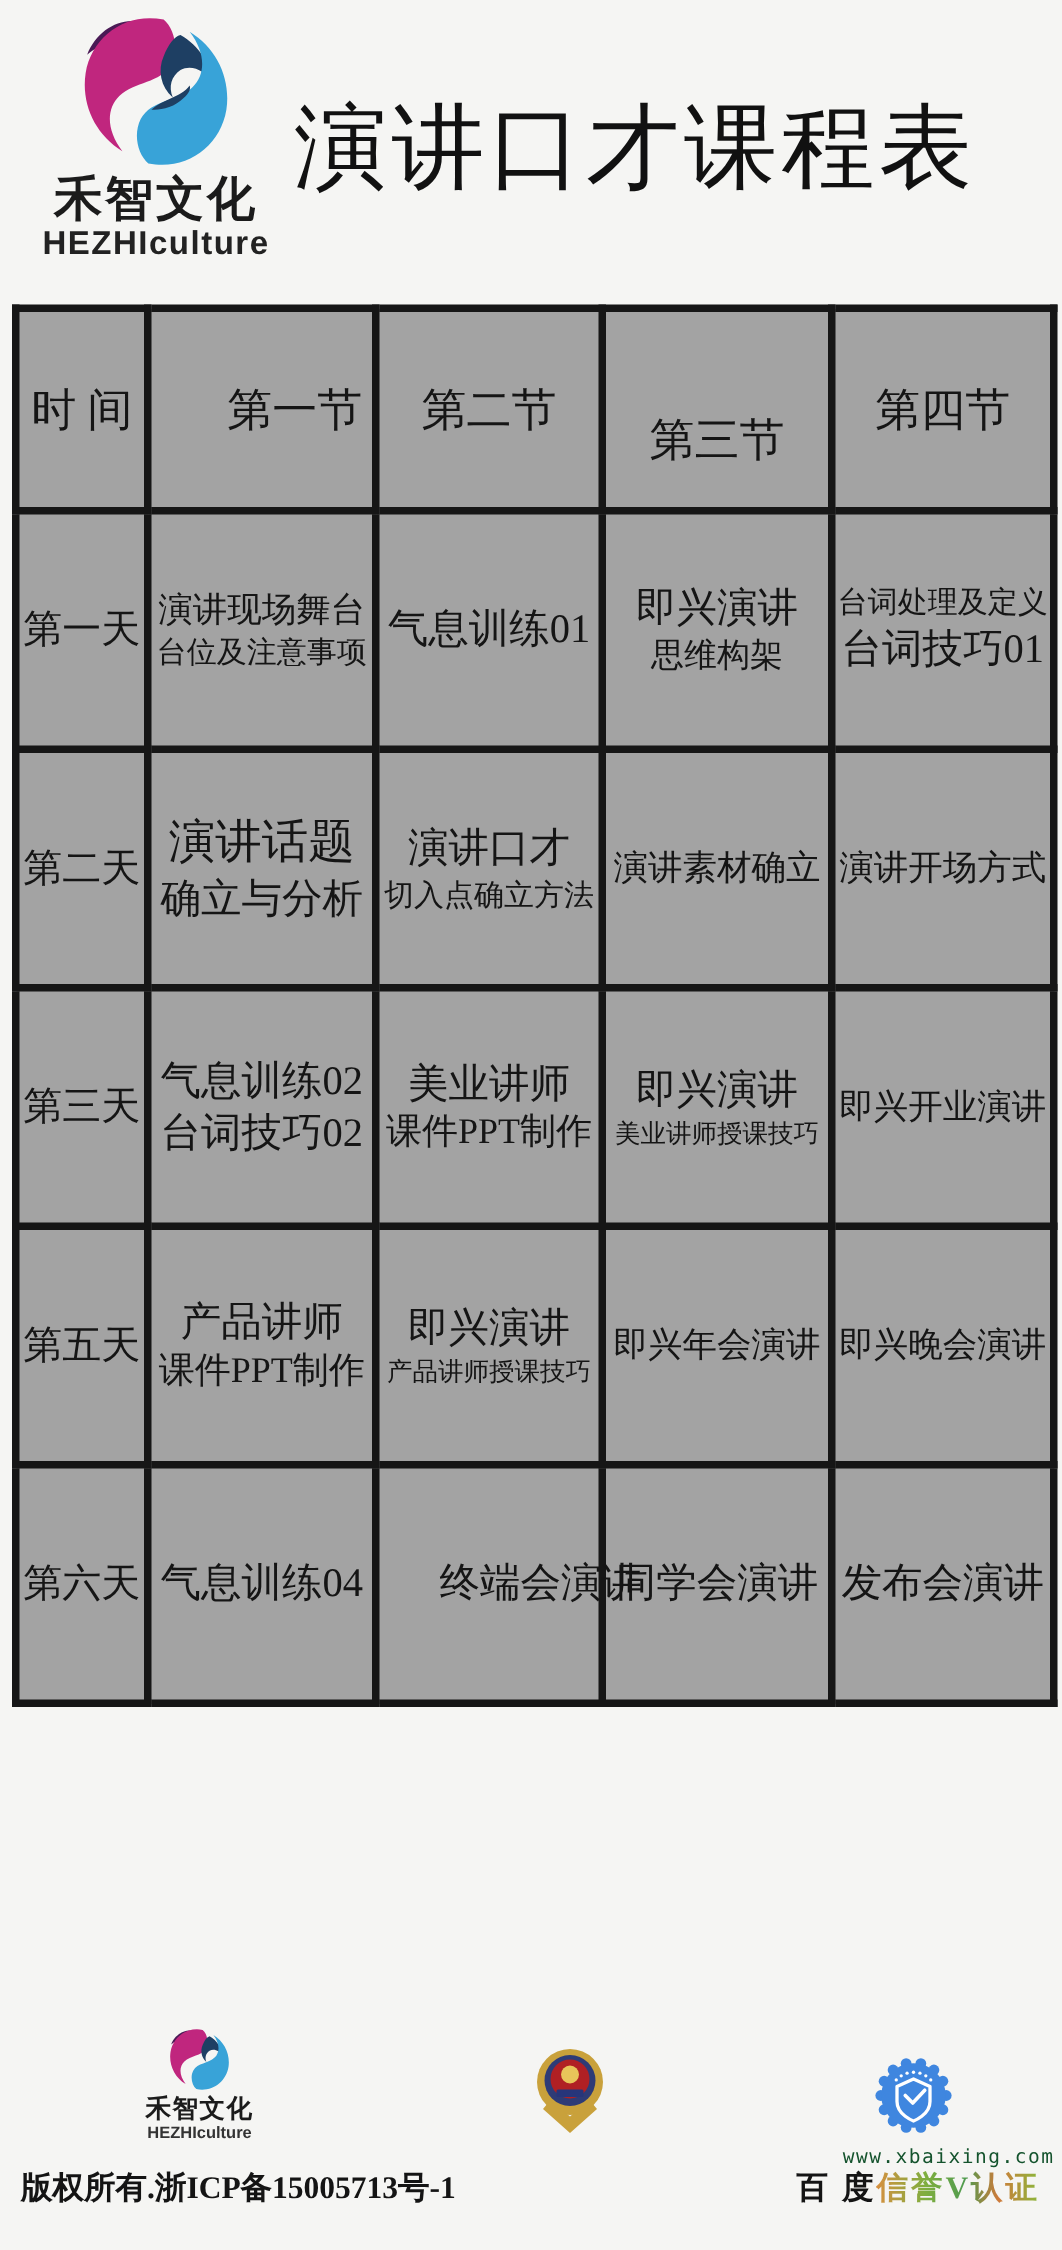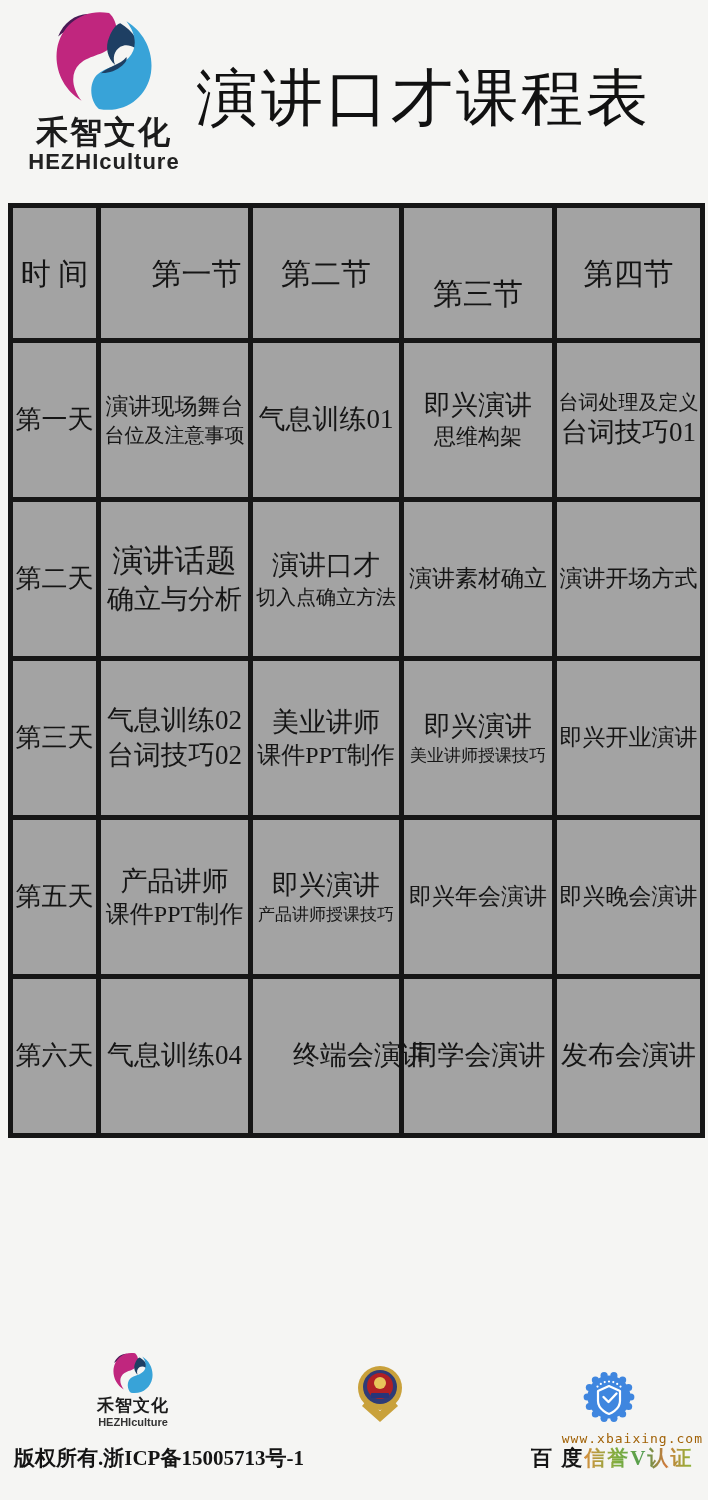--- a/index.html
+++ b/index.html
@@ -50,21 +50,21 @@
   .verify-colored{
     color:#7a9c3c;
     background:linear-gradient(90deg,#d78f3f 0%,#7fae3f 30%,#4f9b4f 55%,#cf7a3a 75%,#8ab83a 100%);
   }
   @supports ((-webkit-background-clip:text)){
     .verify-colored{-webkit-background-clip:text; background-clip:text; color:transparent;}
   }
   .watermark{
     position:absolute; right:5px; top:1431px;
     font-family:"DejaVu Sans Mono","Liberation Mono",monospace;
-    font-size:13px; color:#a16207; letter-spacing:1px;
+    font-size:13px; color:#14532d; letter-spacing:1px;
   }
 </style>
 </head>
 <body>
 
 <div class="page">
 
   <div class="brand">
     <svg width="112" height="102" viewBox="0 0 100 100" aria-hidden="true">
       <path d="M34 4 C22 4 10 13 5 26 C13 19 23 17 29 21 C34 24 36 30 33 37 C40 31 44 20 42 11 C40 6 37 4 34 4 Z" fill="#4a1a55"></path>

